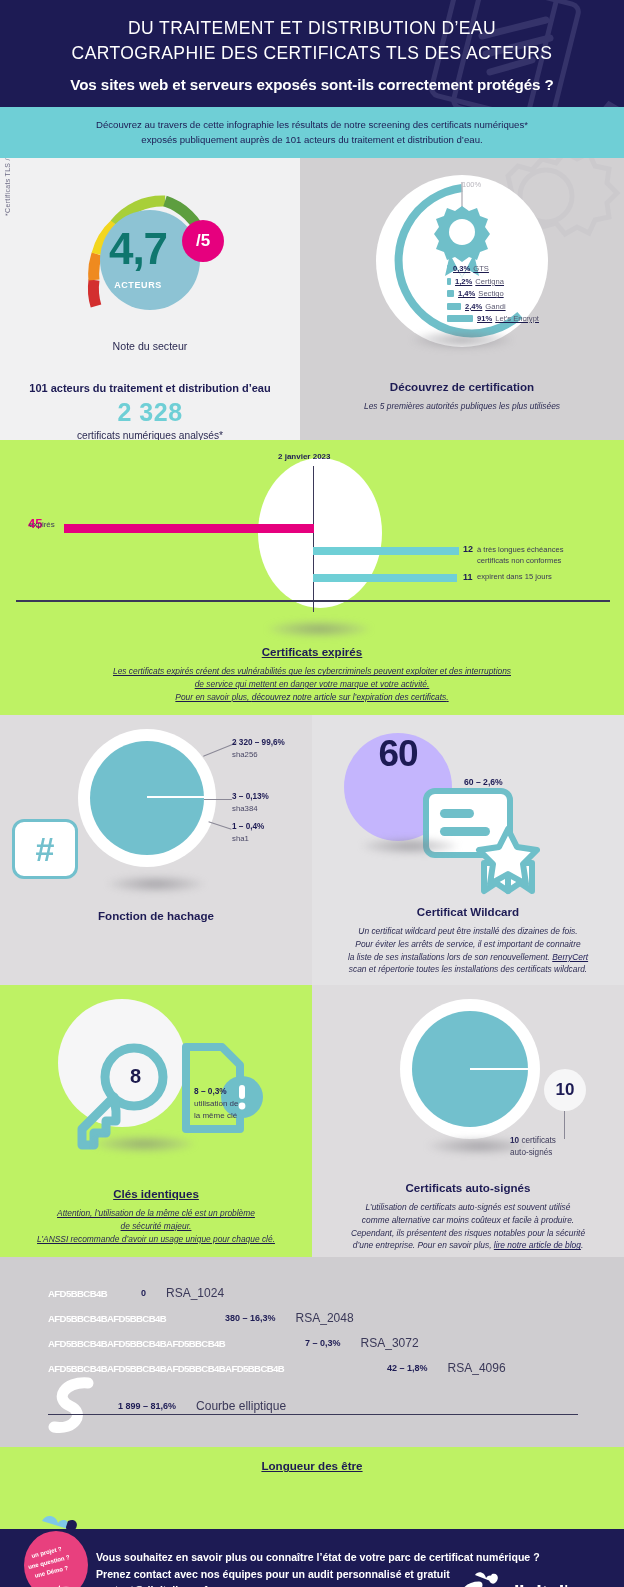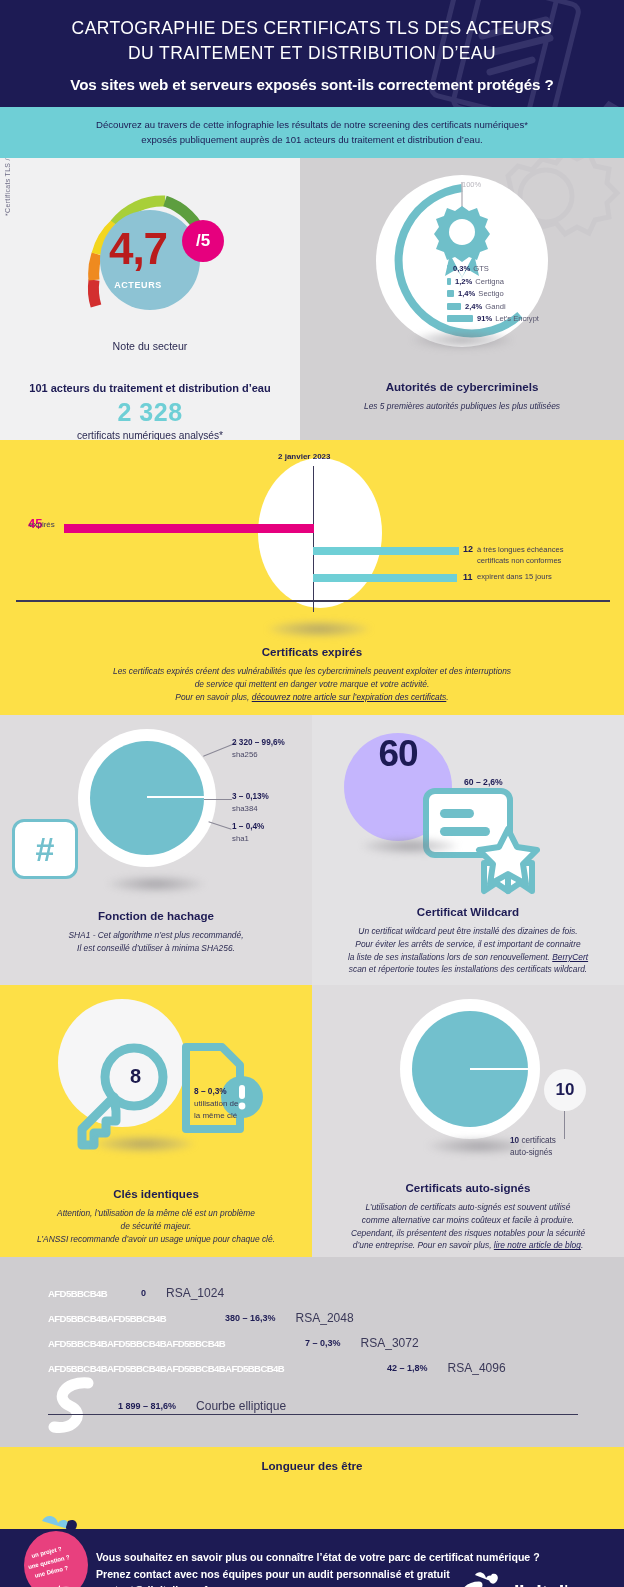--- a/index.html
+++ b/index.html
@@ -34,21 +34,21 @@
     font-size:9.6px; line-height:1.55; padding:11px 40px 11px;
     position:relative; overflow:hidden;
   }
   .subband span { position:relative; z-index:2; }
 
   
   .row { display:flex; width:624px; }
   .panel { position:relative; overflow:hidden; }
   .bg-light  { background:#f1f1f2; }
   .bg-gray   { background:#d2d0d2; }
-  .bg-mid    { background:#fde047; }
+  .bg-mid    { background:#bef264;text-decoration:underline; }
   .bg-mid2   { background:#dedcde; }
   .bg-wide   { background:#e3e2e4; }
   .bg-keys   { background:#cfcdd0; }
 
   .panel-title {
     text-align:center; font-weight:bold; font-size:11.6px; color:#1d1b54;
   }
   .panel-sub {
     text-align:center; font-style:italic; font-size:8.4px; color:#2b2a52;
     line-height:1.5; padding:0 14px; margin-top:7px;
@@ -75,21 +75,21 @@
     background:#e6007e; border-radius:50%; color:#fff;
     font-size:17px; font-weight:bold; display:flex; align-items:center; justify-content:center;
   }
   .score-note { text-align:center; font-size:10.6px; color:#2b2a52; margin-top:12px; }
   .stat-actors { text-align:center; font-size:11px; font-weight:bold; color:#1d1b54; margin-top:30px; }
   .stat-big { text-align:center; font-size:25px; font-weight:bold; color:#6fcfd6; margin-top:4px; letter-spacing:.5px;}
   .stat-sub { text-align:center; font-size:10.2px; color:#2b2a52; margin-top:3px; }
 
   
   .auth-circle { position:relative; width:186px; height:186px; margin:10px auto 0; }
-  .auth-list { position:absolute; left:78px; top:96px; }
+  .auth-list { position:absolute; left:78px; top:96px;text-decoration:underline; }
   .auth-item { display:flex; align-items:center; font-size:7.6px; margin-bottom:3.4px; }
   .auth-bar { background:#6fbfc9; height:7px; border-radius:1px; margin-right:4px; }
   .auth-pct { font-weight:bold; color:#1d1b54; margin-right:3px; }
   .auth-name { color:#5a5870; }
   .auth-100 { position:absolute; left:93px; top:12px; font-size:7.5px; color:#b8b6bd; }
 
   
   .expire-area { position:relative; height:195px; }
   .white-oval { position:absolute; left:258px; top:18px; width:124px; height:150px; background:#fff; border-radius:50%; }
   .date-label { position:absolute; left:278px; top:12px; font-size:8px; font-weight:bold; color:#1d1b54; }
@@ -173,22 +173,22 @@
         <rect x="62" y="22" width="100" height="128" rx="8" transform="rotate(14 112 86)"></rect>
         <line x1="78" y1="66" x2="142" y2="50" stroke-width="7" stroke-linecap="round"></line>
         <line x1="82" y1="84" x2="146" y2="68" stroke-width="7" stroke-linecap="round"></line>
         <line x1="86" y1="102" x2="128" y2="90" stroke-width="7" stroke-linecap="round"></line>
       </g>
       <g fill="none" stroke="#8a88b8" stroke-width="5">
         <path d="M148 158 l10 -10 l14 4 l10 -11 l14 4 l9 -11 l12 7 l12 -6 l6 13 l14 3 l-2 14 l10 10 l-10 10 l2 14 l-14 3 l-6 13 l-12 -6 l-12 7 l-9 -11 l-14 4 l-10 -11 l-14 4 z"></path>
         <circle cx="186" cy="178" r="26"></circle>
       </g>
     </svg>
+    <div class="title1">DU TRAITEMENT ET DISTRIBUTION D’EAU</div>
     <div class="title1">CARTOGRAPHIE DES CERTIFICATS TLS DES ACTEURS</div>
-    <div class="title1">DU TRAITEMENT ET DISTRIBUTION D’EAU</div>
     <div class="title2">Vos sites web et serveurs exposés sont-ils correctement protégés ?</div>
   </div>
 
   <div class="subband">
     <span>Découvrez au travers de cette infographie les résultats de notre screening des certificats numériques*</span><br>
     <span>exposés publiquement auprès de 101 acteurs du traitement et distribution d’eau.</span>
   </div>
 
   <div class="row">
 
@@ -199,21 +199,21 @@
         <svg width="160" height="152" viewBox="0 0 160 152">
           <g fill="none" stroke-width="11">
             <path d="M26 130 A60 60 0 0 1 24 104" stroke="#d32f2f"></path>
             <path d="M24 104 A60 60 0 0 1 27 78" stroke="#ef8a1f"></path>
             <path d="M27 78  A60 60 0 0 1 45 48" stroke="#f2d61e"></path>
             <path d="M45 48  A60 60 0 0 1 95 25" stroke="#a8cf38"></path>
             <path d="M95 25  A60 60 0 0 1 133 62" stroke="#5d9e3f"></path>
           </g>
           <circle cx="80" cy="84" r="50" fill="#8dc3d4"></circle>
         </svg>
-        <div style="position:absolute;left:0;top:48px;width:136px;text-align:center;font-size:44px;font-weight:bold;color:#b91c1c;letter-spacing:-1px;">4,7</div>
+        <div style="position:absolute;left:0;top:48px;width:136px;text-align:center;font-size:44px;font-weight:bold;color:#0f766e;letter-spacing:-1px;">4,7</div>
         <div style="position:absolute;left:0;top:104px;width:136px;text-align:center;font-size:9px;font-weight:bold;color:#fff;letter-spacing:.6px;">ACTEURS</div>
         <div class="score-badge">/5</div>
       </div>
 
       <div class="score-note">Note du secteur</div>
       <div class="stat-actors">101 acteurs du traitement et distribution d’eau</div>
       <div class="stat-big">2 328</div>
       <div class="stat-sub">certificats numériques analysés*</div>
     </div>
 
@@ -262,21 +262,21 @@
           </div>
           <div class="auth-item">
             <span class="auth-bar" style="width:26px"></span>
             <span class="auth-pct">91%</span>
             <span class="auth-name">Let’s Encrypt</span>
           </div>
         </div>
       </div>
 
       <div class="shadow-blob" style="left:110px;top:172px;width:104px;height:20px;"></div>
-      <div class="panel-title" style="margin-top:26px;">Autorités de cybercriminels</div>
+      <div class="panel-title" style="margin-top:26px;">Découvrez de certification</div>
       <div class="panel-sub">Les 5 premières autorités publiques les plus utilisées</div>
     </div>
   </div>
 
   <div class="panel bg-mid" style="width:624px;height:275px;">
     <div class="expire-area">
       <div class="white-oval"></div>
       <div class="date-label">2 janvier 2023</div>
       <div class="vline"></div>
       <div class="hline"></div>
@@ -333,24 +333,20 @@
 
         <div class="lead" style="left:208px;top:110px;width:24px;height:1px;transform:rotate(18deg);"></div>
         <div class="hsl" style="left:232px;top:106px;">
           <b>1 – 0,4%</b><br>
           <i>sha1</i>
         </div>
 
         <div class="shadow-blob" style="left:106px;top:160px;width:100px;height:18px;"></div>
       </div>
       <div class="panel-title" style="margin-top:12px;">Fonction de hachage</div>
-      <div class="panel-sub">
-        <span>SHA1 - Cet algorithme n’est plus recommandé,</span><br>
-        <span>Il est conseillé d’utiliser à minima SHA256.</span>
-      </div>
     </div>
 
     <div class="panel bg-wide" style="width:312px;height:270px;">
       <div class="wc-area">
         <div class="wc-circle">
           <span class="wc-num">60</span>
         </div>
         <div class="wc-lbl">60 – 2,6%</div>
 
         <svg style="position:absolute;left:110px;top:72px;" width="118" height="110" viewBox="0 0 118 110">

